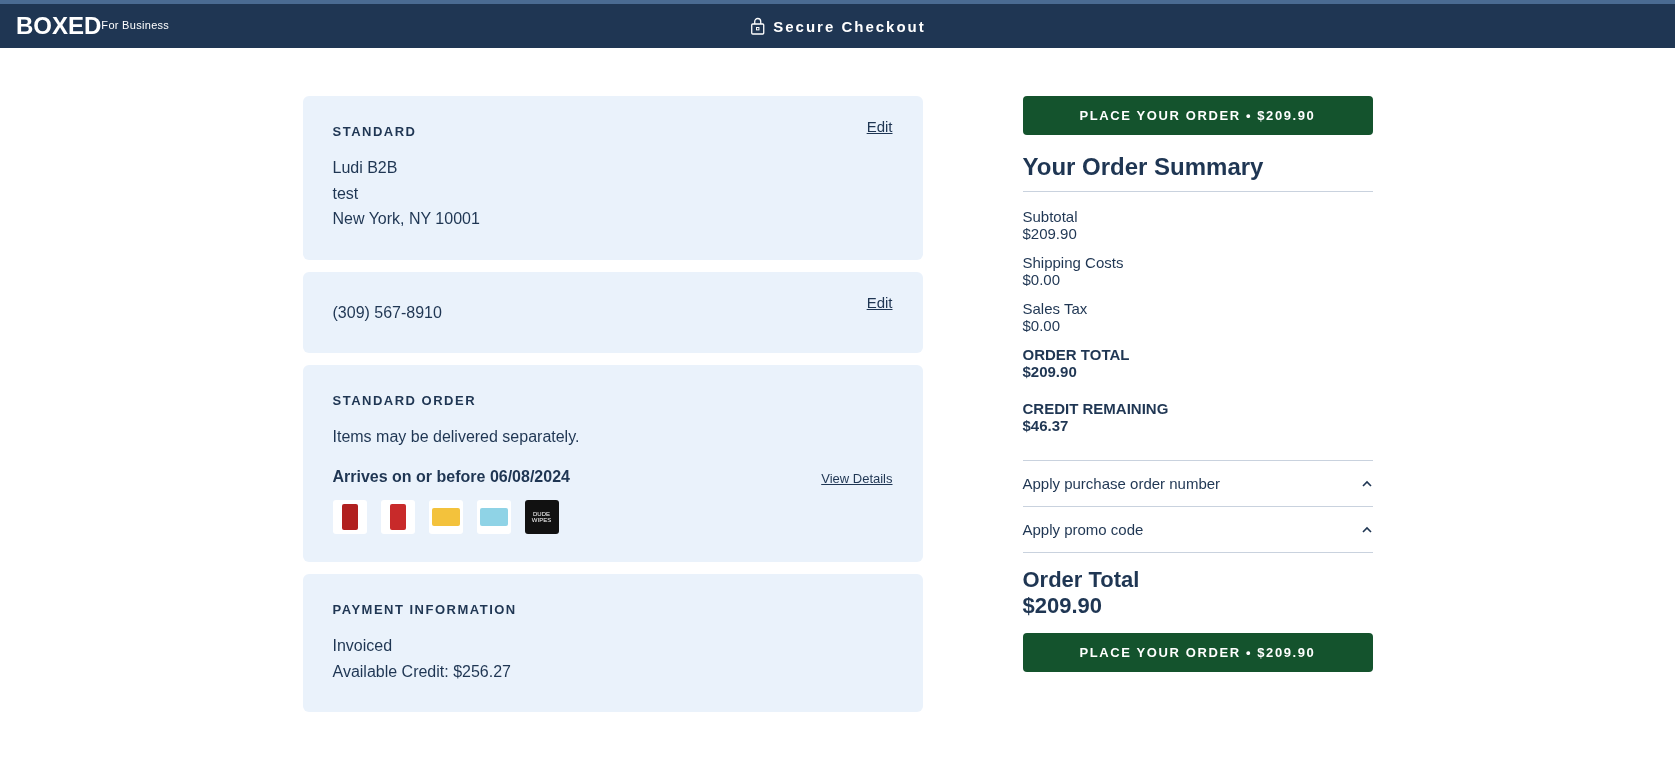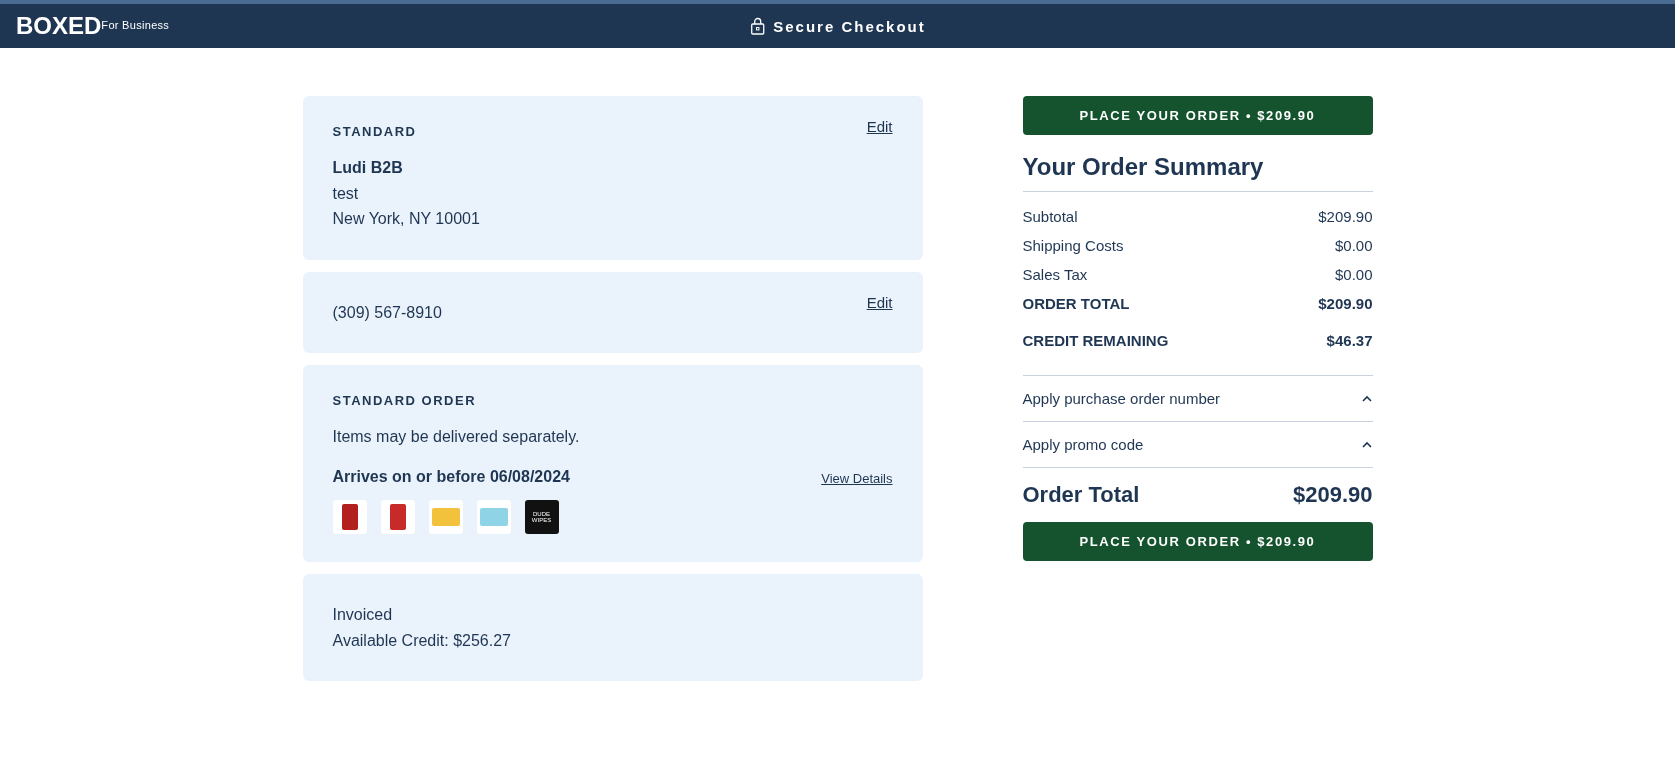--- a/index.html
+++ b/index.html
@@ -70,21 +70,21 @@
     font-weight:700;
     letter-spacing:1.5px;
     color:#1f3653;
     margin-bottom:16px;
   }
   .card-body {
     font-size:16px;
     color:#1f3653;
     line-height:1.6;
   }
-  .card-body .bold { font-weight:700; }
+  .card-body .bold { font-weight:400; }
   .edit-link {
     position:absolute;
     top:22px;
     right:30px;
     font-size:15px;
     color:#1f3653;
     text-decoration:underline;
     cursor:pointer;
   }
   .arrives-row {
@@ -136,20 +136,21 @@
     color:#1f3653;
     margin-bottom:10px;
   }
   .divider { height:1px; background:#c9d2de; margin:10px 0; }
   .summary-line {
     display:flex;
     justify-content:space-between;
     font-size:15px;
     color:#1f3653;
     padding:6px 0;
+    flex-direction:column;
   }
   .summary-line.bold { font-weight:700; }
   .summary-line.big { font-size:22px; font-weight:600; padding:14px 0; }
   .collapsible {
     display:flex;
     justify-content:space-between;
     align-items:center;
     font-size:15px;
     color:#1f3653;
     padding:14px 0;
@@ -216,20 +217,21 @@
             <div style="width:28px;height:18px;background:#f3c23c;border-radius:2px;"></div>
           </div>
         <div class="thumb">
             <div style="width:28px;height:18px;background:#8fd3e6;border-radius:2px;"></div>
           </div>
         <div class="thumb" style="background:#111;color:#fff;font-size:6px;display:flex;align-items:center;justify-content:center;text-align:center;">DUDE<br>WIPES</div>
       </div>
     </div>
 
     <div class="card">
+      <div class="card-heading">PAYMENT INFORMATION</div>
       <div class="card-body">
         <div>Invoiced</div>
         <div>Available Credit: $256.27</div>
       </div>
     </div>
 
   </div>
 
   <div class="right-col">
 

